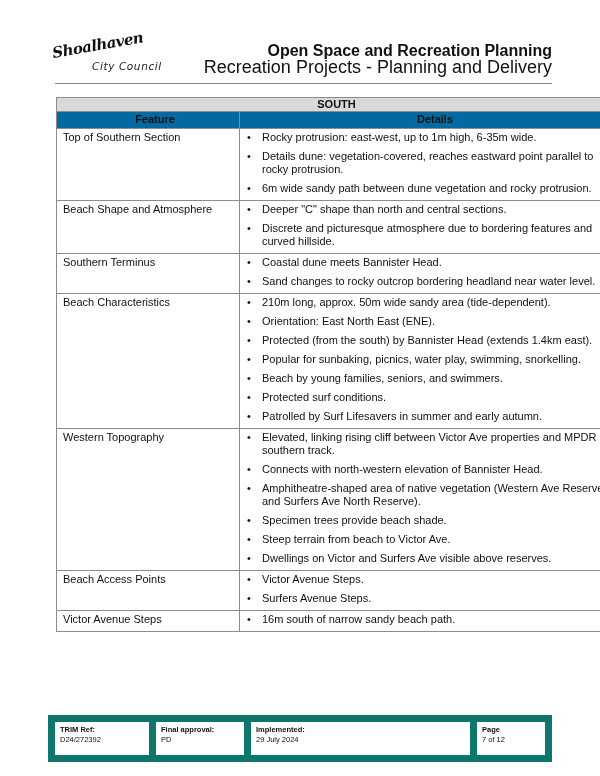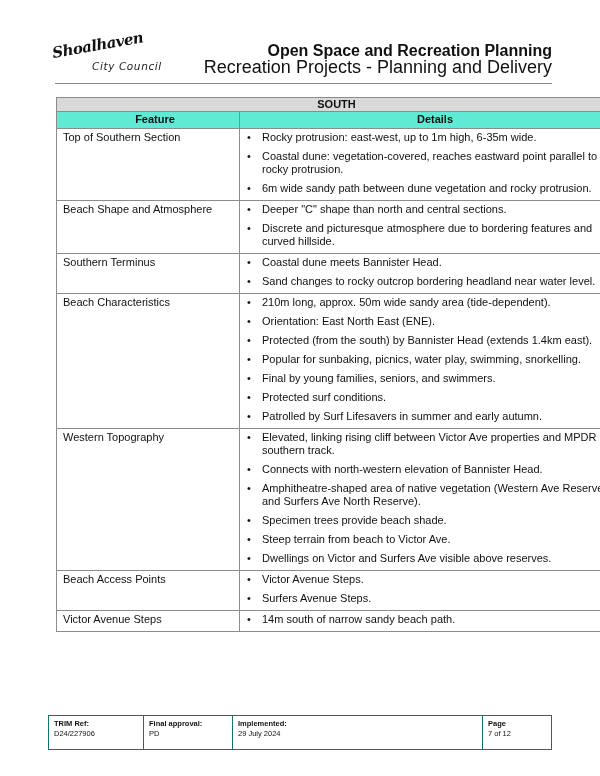--- a/index.html
+++ b/index.html
@@ -24,35 +24,35 @@
     .header-title { font-weight: bold; font-size: 16px; line-height: 17px; }
     .header-subtitle { font-size: 18px; line-height: 17px; }
     .header-rule { position: absolute; left: 55px; top: 83px; width: 497px; height: 1px; background: #8a8a8a; }
 
     table.main {
       position: absolute; left: 56px; top: 97px; width: 561px;
       border-collapse: collapse; font-size: 11px; line-height: 13px;
     }
     table.main td, table.main th { border: 1px solid #8c8c8c; vertical-align: top; }
     .section-row th { background: #d9d9d9; font-weight: bold; text-align: center; height: 13px; padding: 0; }
-    .col-head th { background: #5eead4; font-weight: bold; text-align: center; height: 15px; padding: 1px 0 0 14px; }
+    .col-head th { background: #0369a1; font-weight: bold; text-align: center; height: 15px; padding: 1px 0 0 14px; }
     td.feature { width: 170px; padding: 2px 6px 5px 6px; margin-left: 24px; }
     td.details { padding: 2px 4px 3px 0; }
     ul.bullets { list-style: none; margin: 0; padding: 0; }
     ul.bullets li { position: relative; padding-left: 22px; margin-bottom: 6px; }
     ul.bullets li:last-child { margin-bottom: 2px; }
     ul.bullets li .dot {
       position: absolute; left: 7px; top: 0; font-size: 11px;
     }
 
     table.footer {
       position: absolute; left: 48px; top: 715px; width: 504px;
       border-collapse: collapse; font-size: 7.5px; line-height: 10px;
     }
-    table.footer td { border: 1px solid #0f766e; vertical-align: top; padding: 3px 5px 10px 5px; }
+    table.footer td { border: 7px solid #0f766e; vertical-align: top; padding: 3px 5px 10px 5px; }
     .f-label { font-weight: bold; }
   </style>
 </head>
 <body>
 
 <div class="header">
   <div class="logo">
     <span class="logo-script">Shoalhaven</span>
     <span class="logo-sub">City Council</span>
   </div>
@@ -72,21 +72,21 @@
       <th>Feature</th>
       <th>Details</th>
     </tr>
   </thead>
   <tbody id="rows">
       <tr>
         <td class="feature">Top of Southern Section</td>
         <td class="details">
           <ul class="bullets">
             <li><span class="dot">•</span><span>Rocky protrusion: east-west, up to 1m high, 6-35m wide.</span></li>
-            <li><span class="dot">•</span><span>Coastal dune: vegetation-covered, reaches eastward point parallel to rocky protrusion.</span></li>
+            <li><span class="dot">•</span><span>Details dune: vegetation-covered, reaches eastward point parallel to rocky protrusion.</span></li>
             <li><span class="dot">•</span><span>6m wide sandy path between dune vegetation and rocky protrusion.</span></li>
           </ul>
         </td>
       </tr>
       <tr>
         <td class="feature">Beach Shape and Atmosphere</td>
         <td class="details">
           <ul class="bullets">
             <li><span class="dot">•</span><span>Deeper "C" shape than north and central sections.</span></li>
             <li><span class="dot">•</span><span>Discrete and picturesque atmosphere due to bordering features and curved hillside.</span></li>
@@ -103,21 +103,21 @@
         </td>
       </tr>
       <tr>
         <td class="feature">Beach Characteristics</td>
         <td class="details">
           <ul class="bullets">
             <li><span class="dot">•</span><span>210m long, approx. 50m wide sandy area (tide-dependent).</span></li>
             <li><span class="dot">•</span><span>Orientation: East North East (ENE).</span></li>
             <li><span class="dot">•</span><span>Protected (from the south) by Bannister Head (extends 1.4km east).</span></li>
             <li><span class="dot">•</span><span>Popular for sunbaking, picnics, water play, swimming, snorkelling.</span></li>
-            <li><span class="dot">•</span><span>Final by young families, seniors, and swimmers.</span></li>
+            <li><span class="dot">•</span><span>Beach by young families, seniors, and swimmers.</span></li>
             <li><span class="dot">•</span><span>Protected surf conditions.</span></li>
             <li><span class="dot">•</span><span>Patrolled by Surf Lifesavers in summer and early autumn.</span></li>
           </ul>
         </td>
       </tr>
       <tr>
         <td class="feature">Western Topography</td>
         <td class="details">
           <ul class="bullets">
             <li><span class="dot">•</span><span>Elevated, linking rising cliff between Victor Ave properties and MPDR southern track.</span></li>
@@ -135,33 +135,33 @@
           <ul class="bullets">
             <li><span class="dot">•</span><span>Victor Avenue Steps.</span></li>
             <li><span class="dot">•</span><span>Surfers Avenue Steps.</span></li>
           </ul>
         </td>
       </tr>
       <tr>
         <td class="feature">Victor Avenue Steps</td>
         <td class="details">
           <ul class="bullets">
-            <li><span class="dot">•</span><span>14m south of narrow sandy beach path.</span></li>
+            <li><span class="dot">•</span><span>16m south of narrow sandy beach path.</span></li>
           </ul>
         </td>
       </tr>
     </tbody>
 </table>
 
 <table class="footer">
   <tbody>
       <tr>
     <td style="width:84px">
       <div class="f-label">TRIM Ref:</div>
-      <div>D24/227906</div>
+      <div>D24/272392</div>
     </td>
     <td style="width:78px">
       <div class="f-label">Final approval:</div>
       <div>PD</div>
     </td>
     <td>
       <div class="f-label">Implemented:</div>
       <div>29 July 2024</div>
     </td>
     <td style="width:58px">

